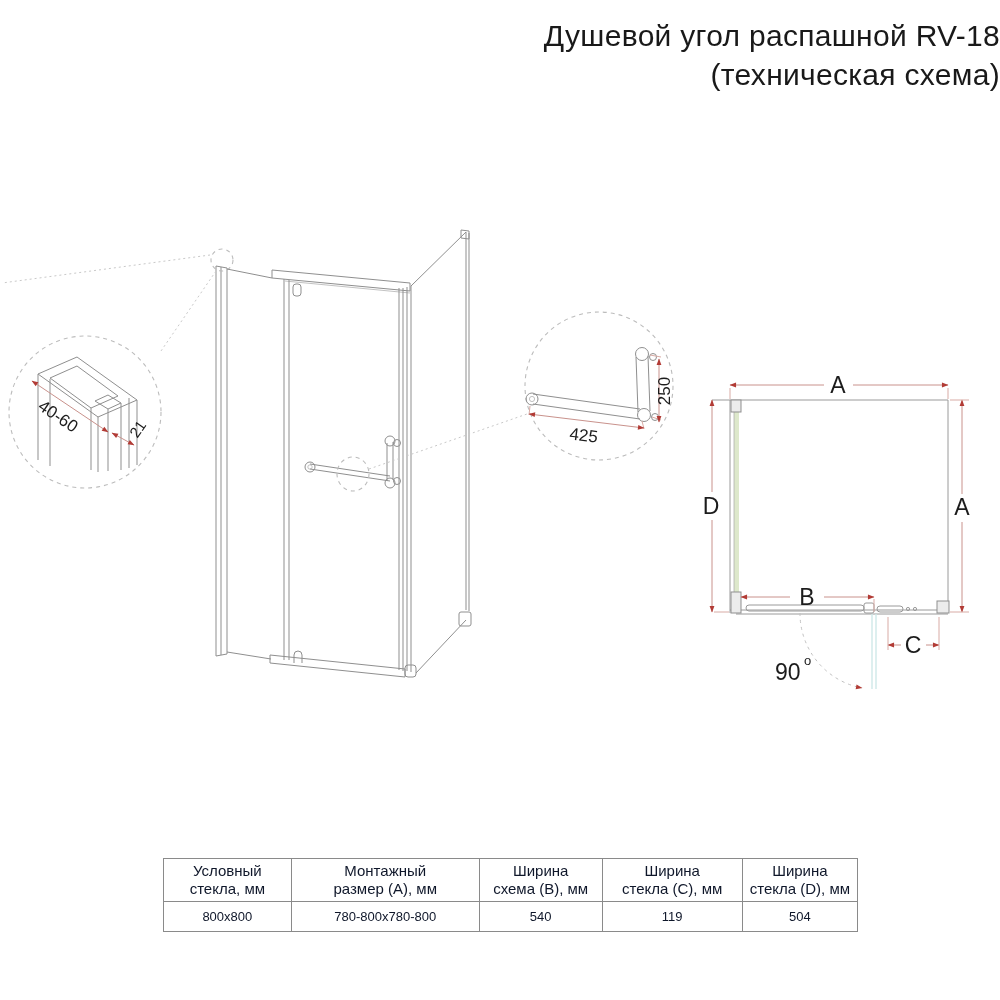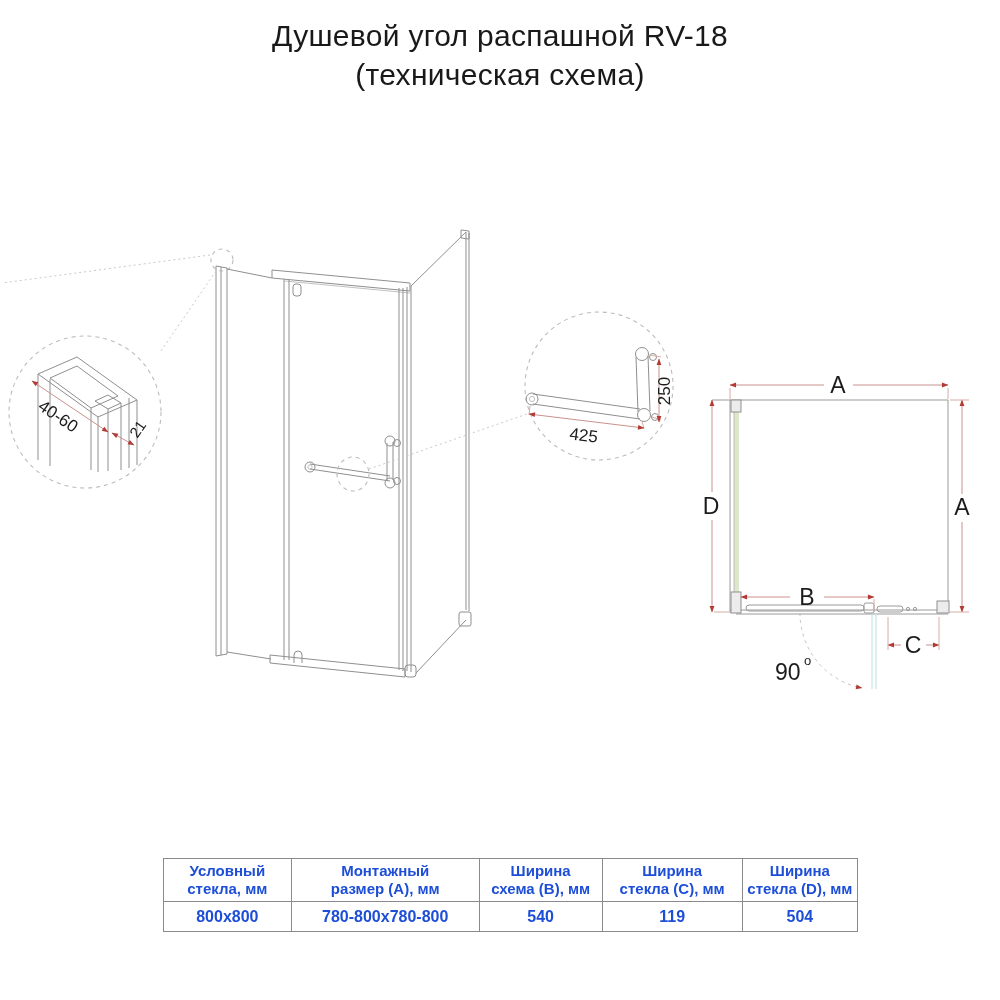--- a/index.html
+++ b/index.html
@@ -1,21 +1,21 @@
 <!DOCTYPE html>
 <html><head>
 <meta charset="utf-8">
 <style>
   html,body{margin:0;padding:0;}
   body{
     width:1000px;height:1000px;position:relative;background:#ffffff;
     font-family:"Liberation Sans","DejaVu Sans",sans-serif;color:#1a1a1a;
     overflow:hidden;
   }
-  .title-block{position:absolute;top:16px;left:0;width:1000px;text-align:center;}
+  .title-block{position:absolute;top:16px;left:0;width:1000px;text-align:right;}
   .title-line{font-size:30px;line-height:39px;font-weight:400;letter-spacing:.3px;color:#191919;}
   .scene{position:absolute;top:0;left:0;}
   
   .g-line{stroke:#8f8f8f;stroke-width:1;fill:none;}
   .g-thin{stroke:#a8a8a8;stroke-width:.7;fill:none;}
   .g-fill{fill:#ececec;stroke:#8f8f8f;stroke-width:1;}
   .dash-circle{stroke:#bcbcbc;stroke-width:1.1;fill:none;stroke-dasharray:4 4;}
   .dot-line{stroke:#c9c9c9;stroke-width:1;fill:none;stroke-dasharray:2 3;}
   .dim{stroke:#c9928c;stroke-width:1;fill:none;}
   .dim-ext{stroke:#d8aba5;stroke-width:1;fill:none;}
@@ -26,24 +26,24 @@
   .lbl{font-family:"Liberation Sans","DejaVu Sans",sans-serif;fill:#1c1c1c;}
   .lbl-plan{font-size:23px;}
   .lbl-sup{font-size:13px;}
   .lbl-dim{font-size:17px;}
   .lbl-dim-s{font-size:15px;}
   
   .table-wrap{position:absolute;left:163px;top:858px;width:695px;}
   table.spec{border-collapse:collapse;width:100%;table-layout:fixed;}
   table.spec td,table.spec th{
     border:1px solid #8a8a8a;text-align:center;vertical-align:middle;
-    font-weight:700;color:#1d4ed8;padding:0;
+    font-weight:400;color:#0f172a;padding:0;
   }
   table.spec th{height:42px;font-size:15px;line-height:18px;}
-  table.spec td{height:29px;font-size:16px;}
+  table.spec td{height:29px;font-size:13px;}
   th .hl{display:block;}
 </style>
 </head>
 <body>
 
 <div class="title-block">
   <div class="title-line">Душевой угол распашной RV-18</div>
   <div class="title-line">(техническая схема)</div>
 </div>
 

